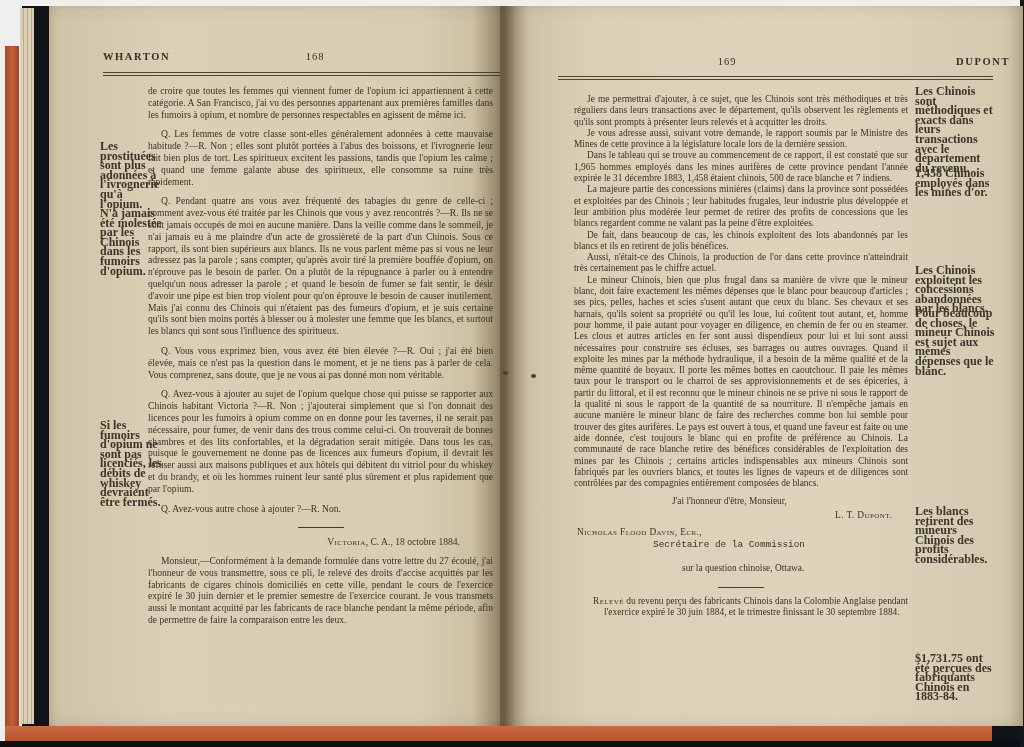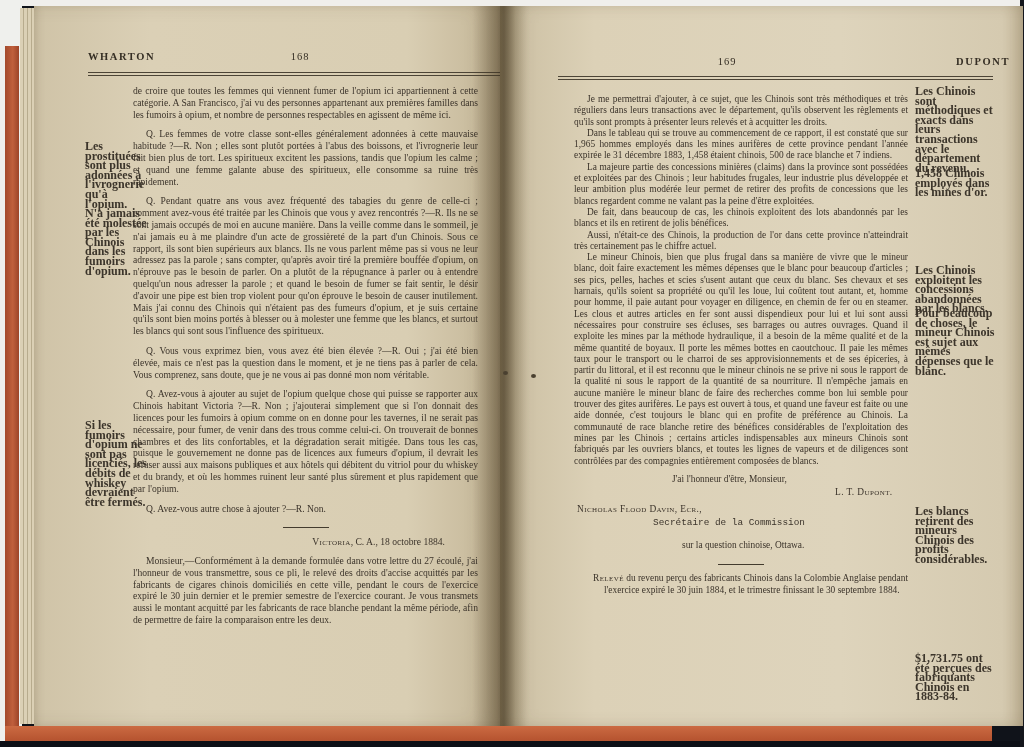--- a/index.html
+++ b/index.html
@@ -16,21 +16,21 @@
   .photo-bottom-dark{position:absolute;left:0;top:741px;width:1024px;height:6px;background:#0c0f16;}
   .photo-right-dark{position:absolute;left:1020px;top:0;width:4px;height:747px;background:#14161c;}
 
   
   .book{position:absolute;left:20px;top:6px;width:1000px;height:720px;}
   .edges-left{position:absolute;left:0;top:2px;width:14px;height:716px;
     background:repeating-linear-gradient(90deg,#dbd0b5 0 3px,#b7ab8d 3px 4px);}
   .edges-right{position:absolute;left:985px;top:3px;width:15px;height:714px;
     background:repeating-linear-gradient(90deg,#cfc4a8 0 2px,#b2a689 2px 3px);}
   .page{position:absolute;top:0;height:720px;color:#3b332a;}
-  .left-page{left:14px;width:466px;
+  .left-page{left:29px;width:466px;
     background:linear-gradient(90deg,#cfc3a7,#dbd0b6 25%,#d9ceb3 80%,#c3b596);
     box-shadow:inset 6px 0 10px -5px rgba(80,62,34,.25), inset -20px 0 26px -12px rgba(70,52,26,.38);}
   .right-page{left:480px;width:523px;
     background:linear-gradient(90deg,#ab9d7d,#cfc3a7 5%,#dcd1b7 18%,#ded4bc 65%,#d5cab0 96%,#c9bc9f);
     box-shadow:inset 22px 0 26px -14px rgba(70,52,26,.42), inset -12px 0 16px -9px rgba(80,62,34,.28);}
   .gutter-shadow{position:absolute;left:452px;top:0;width:58px;height:720px;pointer-events:none;
     background:linear-gradient(90deg,rgba(58,44,20,0) 0%,rgba(58,44,20,.28) 42%,rgba(40,29,12,.40) 55%,rgba(58,44,20,.12) 75%,rgba(58,44,20,0) 100%);}
   .stitch{position:absolute;width:5px;height:4px;background:#4a4030;border-radius:50%;}
   .stitch.s1{left:483px;top:365px;}
   .stitch.s2{left:511px;top:368px;}
@@ -128,20 +128,21 @@
         <div class="margin-note" style="top: 260px;">Les Chinois exploitent les concessions abandonnées par les blancs.</div>
         <div class="margin-note" style="top: 303px;">Pour beaucoup de choses, le mineur Chinois est sujet aux mêmes dépenses que le blanc.</div>
         <div class="margin-note" style="top: 501px;">Les blancs retirent des mineurs Chinois des profits considérables.</div>
         <div class="margin-note" style="top: 648px;">$1,731.75 ont été perçues des fabriquants Chinois en 1883-84.</div>
       </div>
 
     <div class="body-col">
       <div>
 
       <p class="para">Je me permettrai d'ajouter, à ce sujet, que les Chinois sont très méthodiques et très réguliers dans leurs transactions avec le département, qu'ils observent les règlements et qu'ils sont prompts à présenter leurs relevés et à acquitter les droits.</p>
+          <p class="para">Je vous adresse aussi, suivant votre demande, le rapport soumis par le Ministre des Mines de cette province à la législature locale lors de la dernière session.</p>
           <p class="para">Dans le tableau qui se trouve au commencement de ce rapport, il est constaté que sur 1,965 hommes employés dans les mines aurifères de cette province pendant l'année expirée le 31 décembre 1883, 1,458 étaient chinois, 500 de race blanche et 7 indiens.</p>
           <p class="para">La majeure partie des concessions minières (claims) dans la province sont possédées et exploitées par des Chinois ; leur habitudes frugales, leur industrie plus développée et leur ambition plus modérée leur permet de retirer des profits de concessions que les blancs regardent comme ne valant pas la peine d'être exploitées.</p>
           <p class="para">De fait, dans beaucoup de cas, les chinois exploitent des lots abandonnés par les blancs et ils en retirent de jolis bénéfices.</p>
           <p class="para">Aussi, n'était-ce des Chinois, la production de l'or dans cette province n'atteindrait très certainement pas le chiffre actuel.</p>
           <p class="para">Le mineur Chinois, bien que plus frugal dans sa manière de vivre que le mineur blanc, doit faire exactement les mêmes dépenses que le blanc pour beaucoup d'articles ; ses pics, pelles, haches et scies s'usent autant que ceux du blanc.  Ses chevaux et ses harnais, qu'ils soient sa propriété ou qu'il les loue, lui coûtent tout autant, et, homme pour homme, il paie autant pour voyager en diligence, en chemin de fer ou en steamer.  Les clous et autres articles en fer sont aussi dispendieux pour lui et lui sont aussi nécessaires pour construire ses écluses, ses barrages ou autres ouvrages.  Quand il exploite les mines par la méthode hydraulique, il a besoin de la même qualité et de la même quantité de boyaux.  Il porte les mêmes bottes en caoutchouc.  Il paie les mêmes taux pour le transport ou le charroi de ses approvisionnements et de ses épiceries, à partir du littoral, et il est reconnu que le mineur chinois ne se prive ni sous le rapport de la qualité ni sous le rapport de la quantité de sa nourriture.  Il n'empêche jamais en aucune manière le mineur blanc de faire des recherches comme bon lui semble pour trouver des gites aurifères.  Le pays est ouvert à tous, et quand une faveur est faite ou une aide donnée, c'est toujours le blanc qui en profite de préférence au Chinois.  La communauté de race blanche retire des bénéfices considérables de l'exploitation des mines par les Chinois ; certains articles indispensables aux mineurs Chinois sont fabriqués par les ouvriers blancs, et toutes les lignes de vapeurs et de diligences sont contrôlées par des compagnies entièrement composées de blancs.</p>
         </div>
       <p class="close-line close-honor">J'ai l'honneur d'être, Monsieur,</p>
       <p class="close-line close-signature sc">L. T. Dupont.</p>
       <p class="close-line addr-name sc">Nicholas Flood Davin, Ecr.,</p>
       <p class="close-line addr-t1">Secrétaire de la Commission</p>

